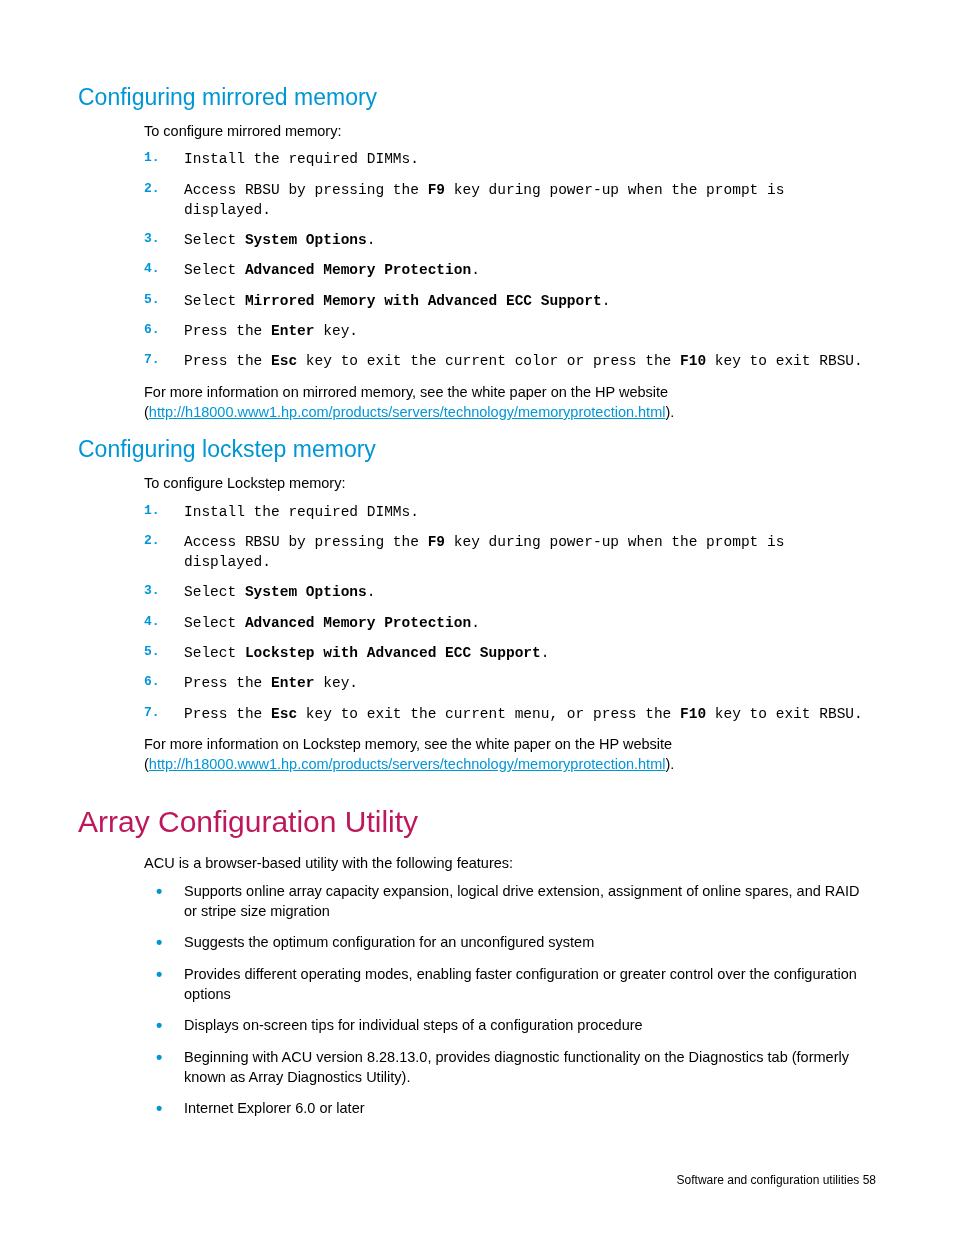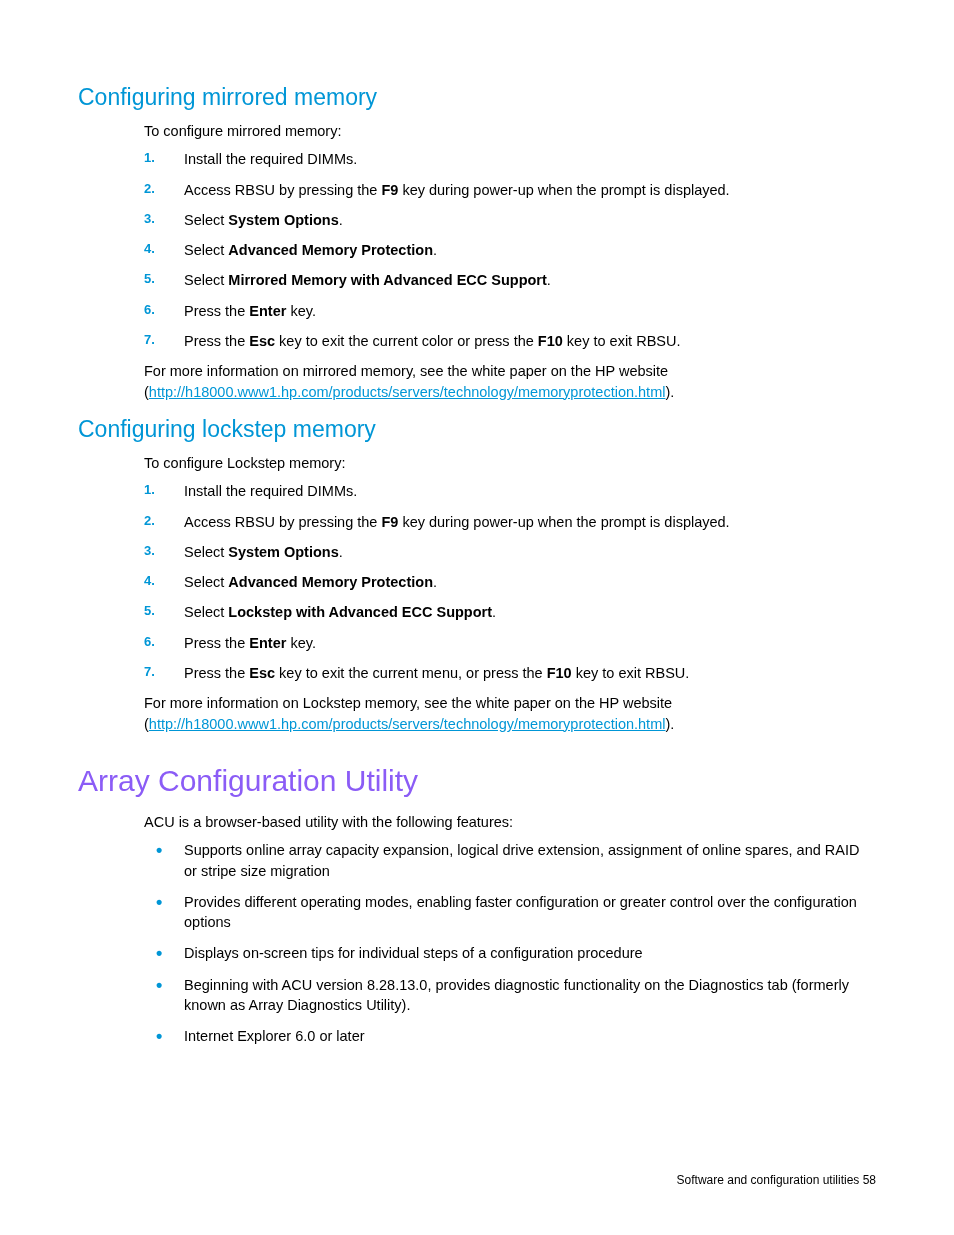--- a/index.html
+++ b/index.html
@@ -20,33 +20,34 @@
   h2.section {
     font-family: Arial, Helvetica, sans-serif;
     font-weight: 400;
     color: #0096d6;
     font-size: 23px;
     margin: 6px 0 10px 0;
   }
   h1.major {
     font-family: Arial, Helvetica, sans-serif;
     font-weight: 400;
-    color: #8b5cf6;
+    color: #be185d;
     font-size: 30px;
     margin: 30px 0 14px 0;
   }
   .intro {
     margin: 0 0 8px 66px;
     line-height: 1.4;
   }
   ol.steps {
     list-style: none;
     margin: 0 0 10px 66px;
     padding: 0;
     counter-reset: item;
+    font-family: Liberation Mono, monospace;
   }
   ol.steps li {
     counter-increment: item;
     position: relative;
     padding-left: 40px;
     margin-bottom: 10px;
     line-height: 1.4;
   }
   ol.steps li::before {
     content: counter(item) ".";
@@ -121,20 +122,21 @@
     <li><span>Select </span><span class="bold-inline">Lockstep with Advanced ECC Support</span><span>.</span></li>
     <li><span>Press the </span><span class="bold-inline">Enter</span><span> key.</span></li>
     <li><span>Press the </span><span class="bold-inline">Esc</span><span> key to exit the current menu, or press the </span><span class="bold-inline">F10</span><span> key to exit RBSU.</span></li>
   </ol>
   <p class="para"><span>For more information on Lockstep memory, see the white paper on the HP website (</span><a class="link">http://h18000.www1.hp.com/products/servers/technology/memoryprotection.html</a><span>).</span></p>
 
   <h1 class="major">Array Configuration Utility</h1>
   <p class="intro">ACU is a browser-based utility with the following features:</p>
   <ul class="bullets">
     <li><span>Supports online array capacity expansion, logical drive extension, assignment of online spares, and RAID or stripe size migration</span></li>
+    <li><span>Suggests the optimum configuration for an unconfigured system</span></li>
     <li><span>Provides different operating modes, enabling faster configuration or greater control over the configuration options</span></li>
     <li><span>Displays on-screen tips for individual steps of a configuration procedure</span></li>
     <li><span>Beginning with ACU version 8.28.13.0, provides diagnostic functionality on the Diagnostics tab (formerly known as Array Diagnostics Utility).</span></li>
   </ul>
   <ul class="bullets">
     <li><span>Internet Explorer 6.0 or later</span></li>
   </ul>
 
   <div class="footer">Software and configuration utilities   58</div>
 </div>

